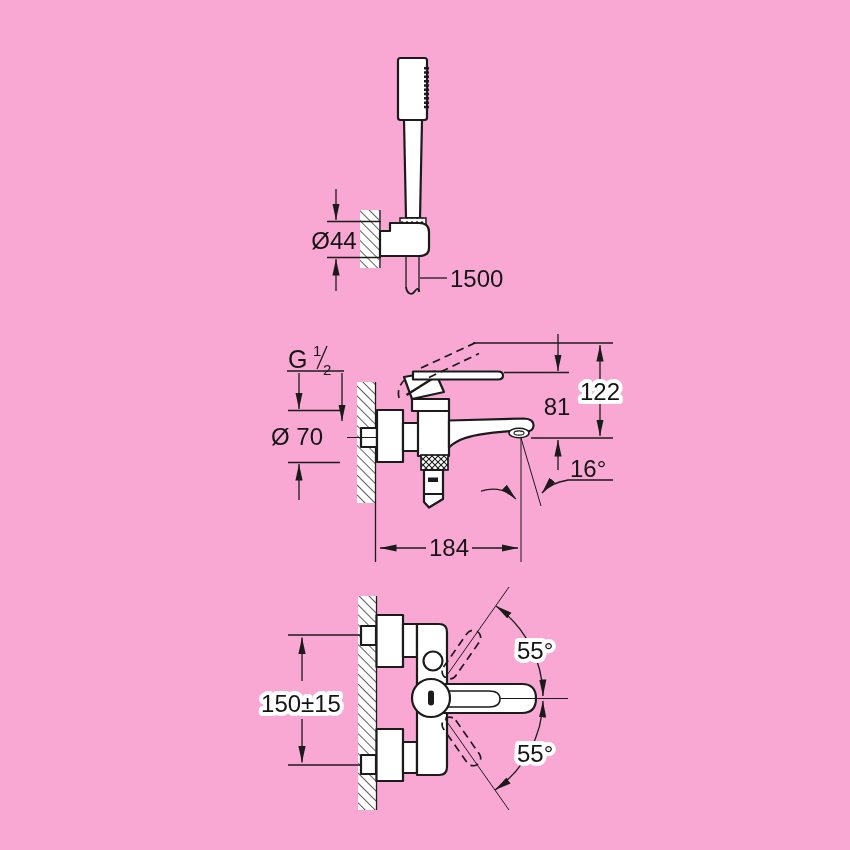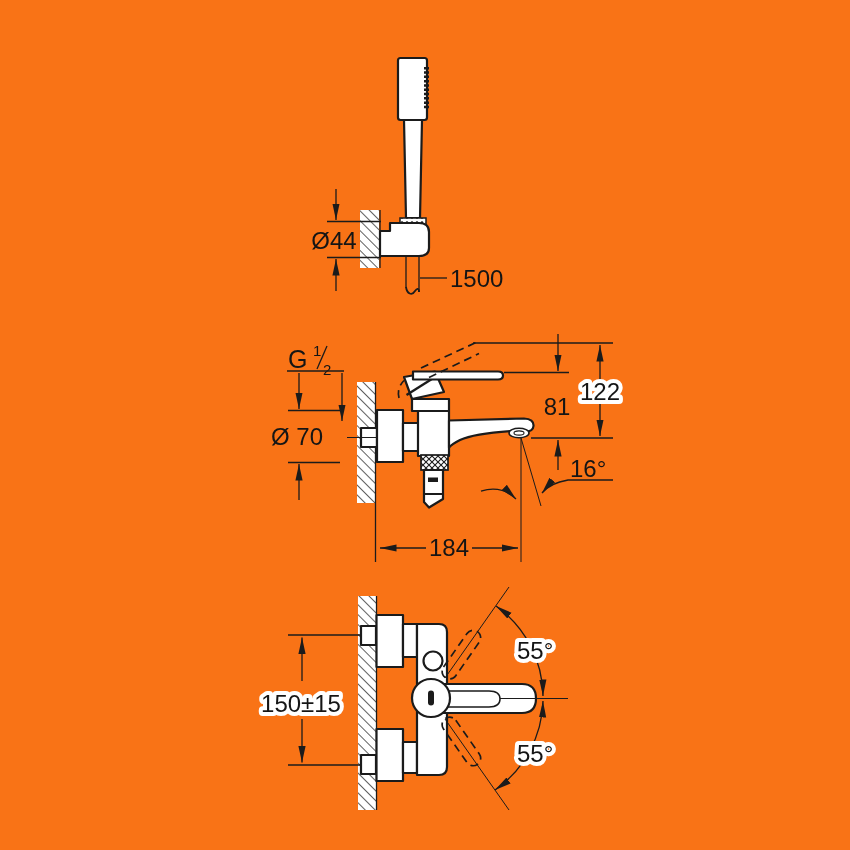--- a/index.html
+++ b/index.html
@@ -1,16 +1,16 @@
 <!DOCTYPE html>
 <html><head>
 <meta charset="utf-8">
 <style>
   html,body{margin:0;padding:0;background:#ffffff;}
-  .canvas{width:850px;height:850px;position:relative;background:#f97316;overflow:hidden;}
+  .canvas{width:850px;height:850px;position:relative;background:#f9a8d4;overflow:hidden;}
   svg{display:block;}
   text{font-family:"Liberation Sans","DejaVu Sans",sans-serif;fill:#151515;}
   .dim{font-size:24px;}
   .dim-sm{font-size:15px;}
   .dim-lg{font-size:25px;}
   .halo{paint-order:stroke;stroke:#ffffff;stroke-width:8px;stroke-linejoin:round;}
   .outline{fill:#ffffff;stroke:#1b1b1b;stroke-width:2.2;stroke-linejoin:round;}
   .outline-thin{fill:#ffffff;stroke:#1b1b1b;stroke-width:1.6;stroke-linejoin:round;}
   .noline{fill:none;stroke:#1b1b1b;}
   .dimline{stroke:#1b1b1b;stroke-width:1.3;fill:none;}

